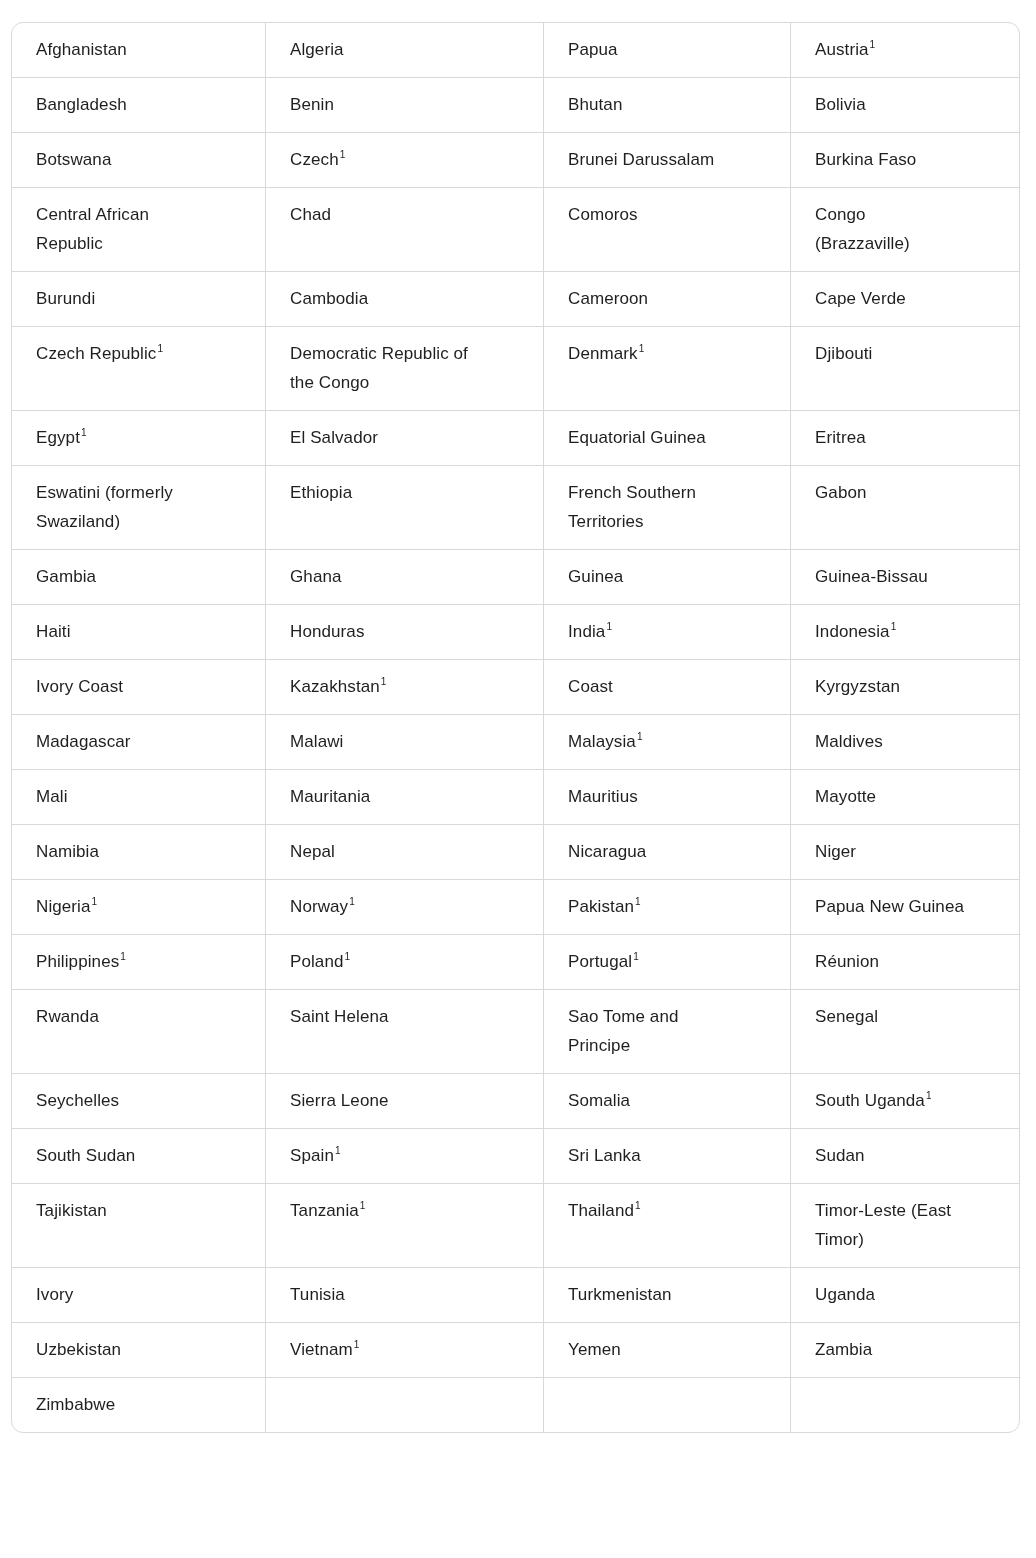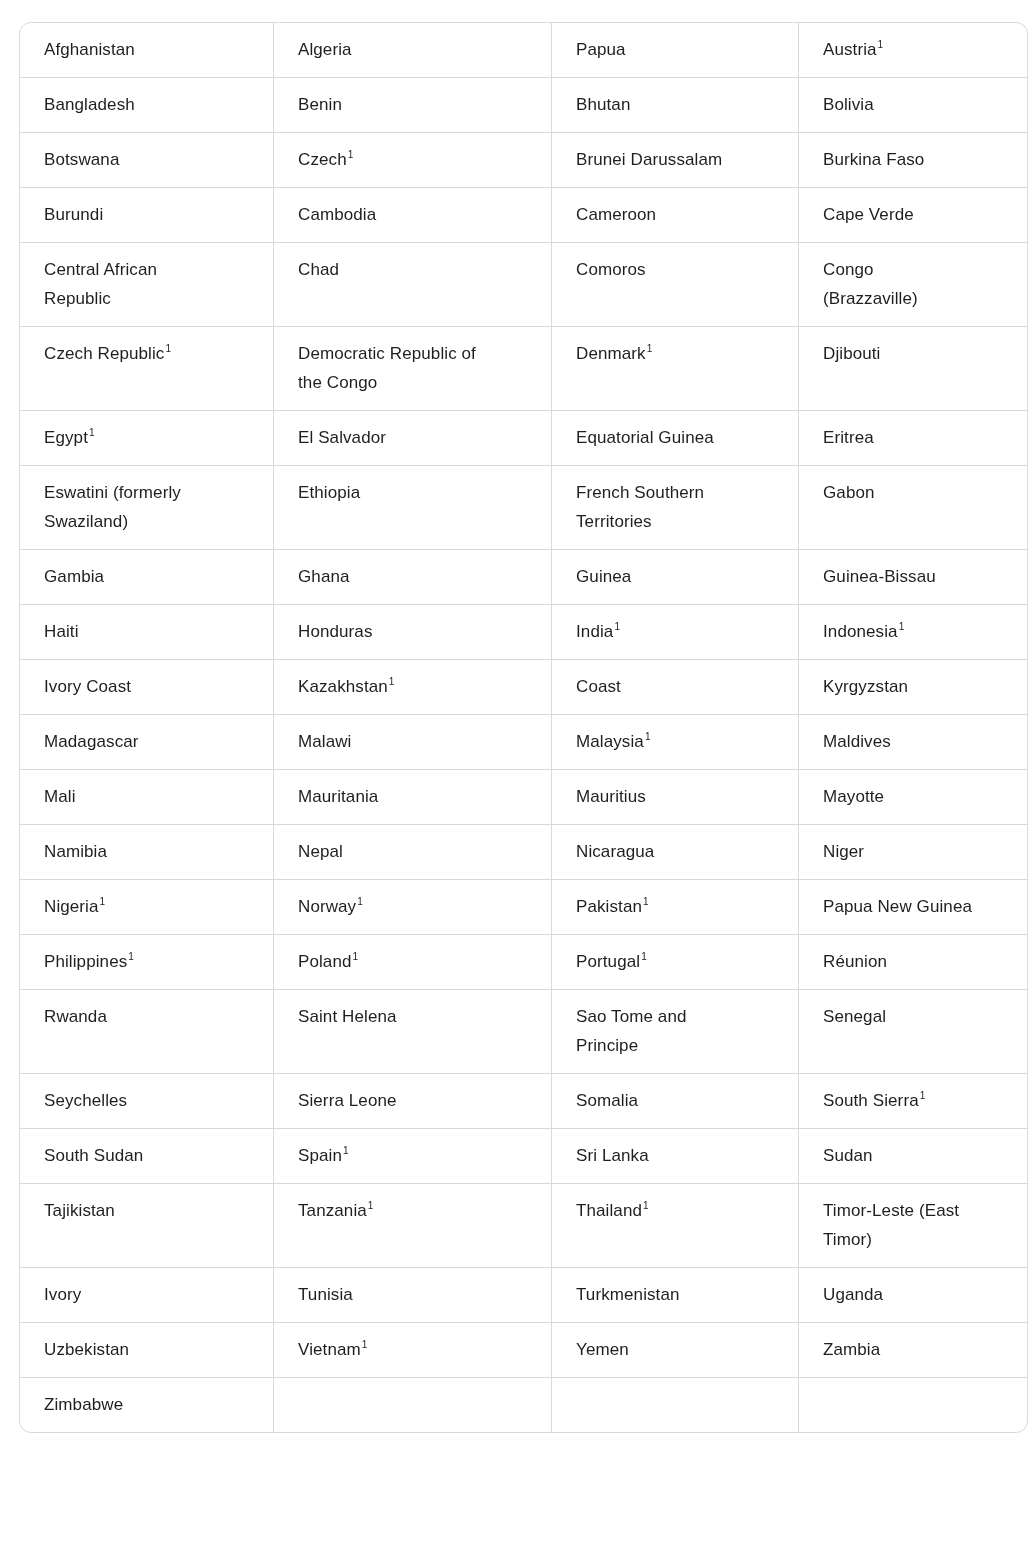--- a/index.html
+++ b/index.html
@@ -14,21 +14,21 @@
     background: var(--background);
     font-family: "Liberation Sans", "DejaVu Sans", sans-serif;
   }
   .page {
     width: 1036px;
     height: 1558px;
     background: var(--background);
     overflow: hidden;
   }
   .table-wrap {
-    margin: 22px 10px 11px 19px;
+    margin: 22px 10px 11px 11px;
   }
   table.country-table {
     width: 1007px;
     border-collapse: separate;
     border-spacing: 0;
     table-layout: fixed;
     border: 1px solid var(--border);
     border-radius: 12px;
     color: var(--text);
     font-size: 17px;
@@ -76,32 +76,32 @@
             <td><span>Bhutan</span></td>
             <td><span>Bolivia</span></td>
           </tr>
           <tr>
             <td><span>Botswana</span></td>
             <td><span>Czech</span><sup>1</sup></td>
             <td><span>Brunei Darussalam</span></td>
             <td><span>Burkina Faso</span></td>
           </tr>
           <tr>
+            <td><span>Central African<br>Republic</span></td>
+            <td><span>Chad</span></td>
+            <td><span>Comoros</span></td>
+            <td><span>Congo<br>(Brazzaville)</span></td>
+          </tr>
+          <tr>
             <td><span>Burundi</span></td>
             <td><span>Cambodia</span></td>
             <td><span>Cameroon</span></td>
             <td><span>Cape Verde</span></td>
           </tr>
           <tr>
-            <td><span>Central African<br>Republic</span></td>
-            <td><span>Chad</span></td>
-            <td><span>Comoros</span></td>
-            <td><span>Congo<br>(Brazzaville)</span></td>
-          </tr>
-          <tr>
             <td><span>Czech Republic</span><sup>1</sup></td>
             <td><span>Democratic Republic of<br>the Congo</span></td>
             <td><span>Denmark</span><sup>1</sup></td>
             <td><span>Djibouti</span></td>
           </tr>
           <tr>
             <td><span>Egypt</span><sup>1</sup></td>
             <td><span>El Salvador</span></td>
             <td><span>Equatorial Guinea</span></td>
             <td><span>Eritrea</span></td>
@@ -163,21 +163,21 @@
           <tr>
             <td><span>Rwanda</span></td>
             <td><span>Saint Helena</span></td>
             <td><span>Sao Tome and<br>Principe</span></td>
             <td><span>Senegal</span></td>
           </tr>
           <tr>
             <td><span>Seychelles</span></td>
             <td><span>Sierra Leone</span></td>
             <td><span>Somalia</span></td>
-            <td><span>South Sierra</span><sup>1</sup></td>
+            <td><span>South Uganda</span><sup>1</sup></td>
           </tr>
           <tr>
             <td><span>South Sudan</span></td>
             <td><span>Spain</span><sup>1</sup></td>
             <td><span>Sri Lanka</span></td>
             <td><span>Sudan</span></td>
           </tr>
           <tr>
             <td><span>Tajikistan</span></td>
             <td><span>Tanzania</span><sup>1</sup></td>

